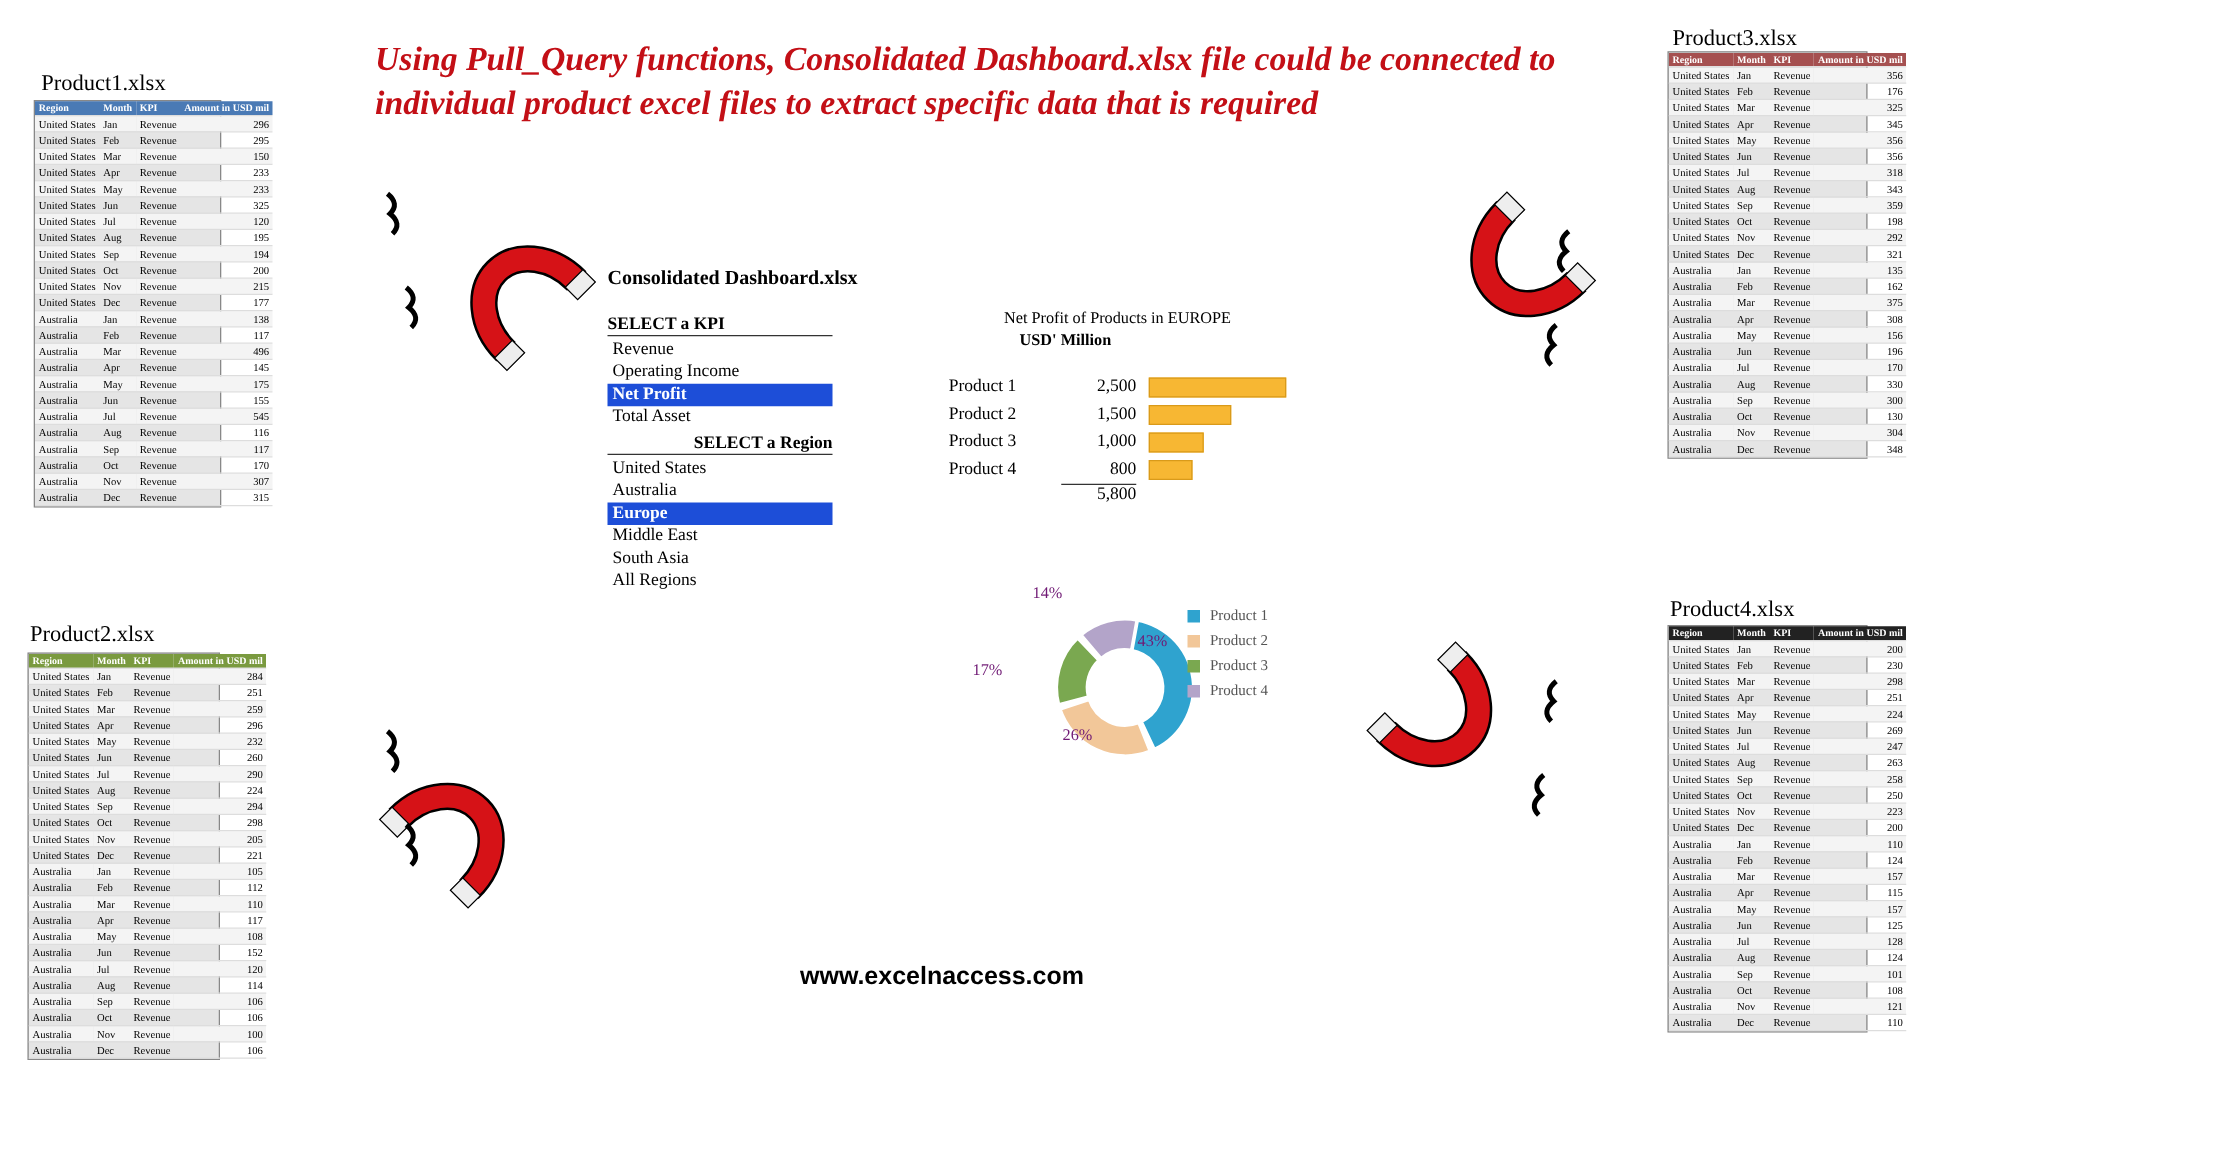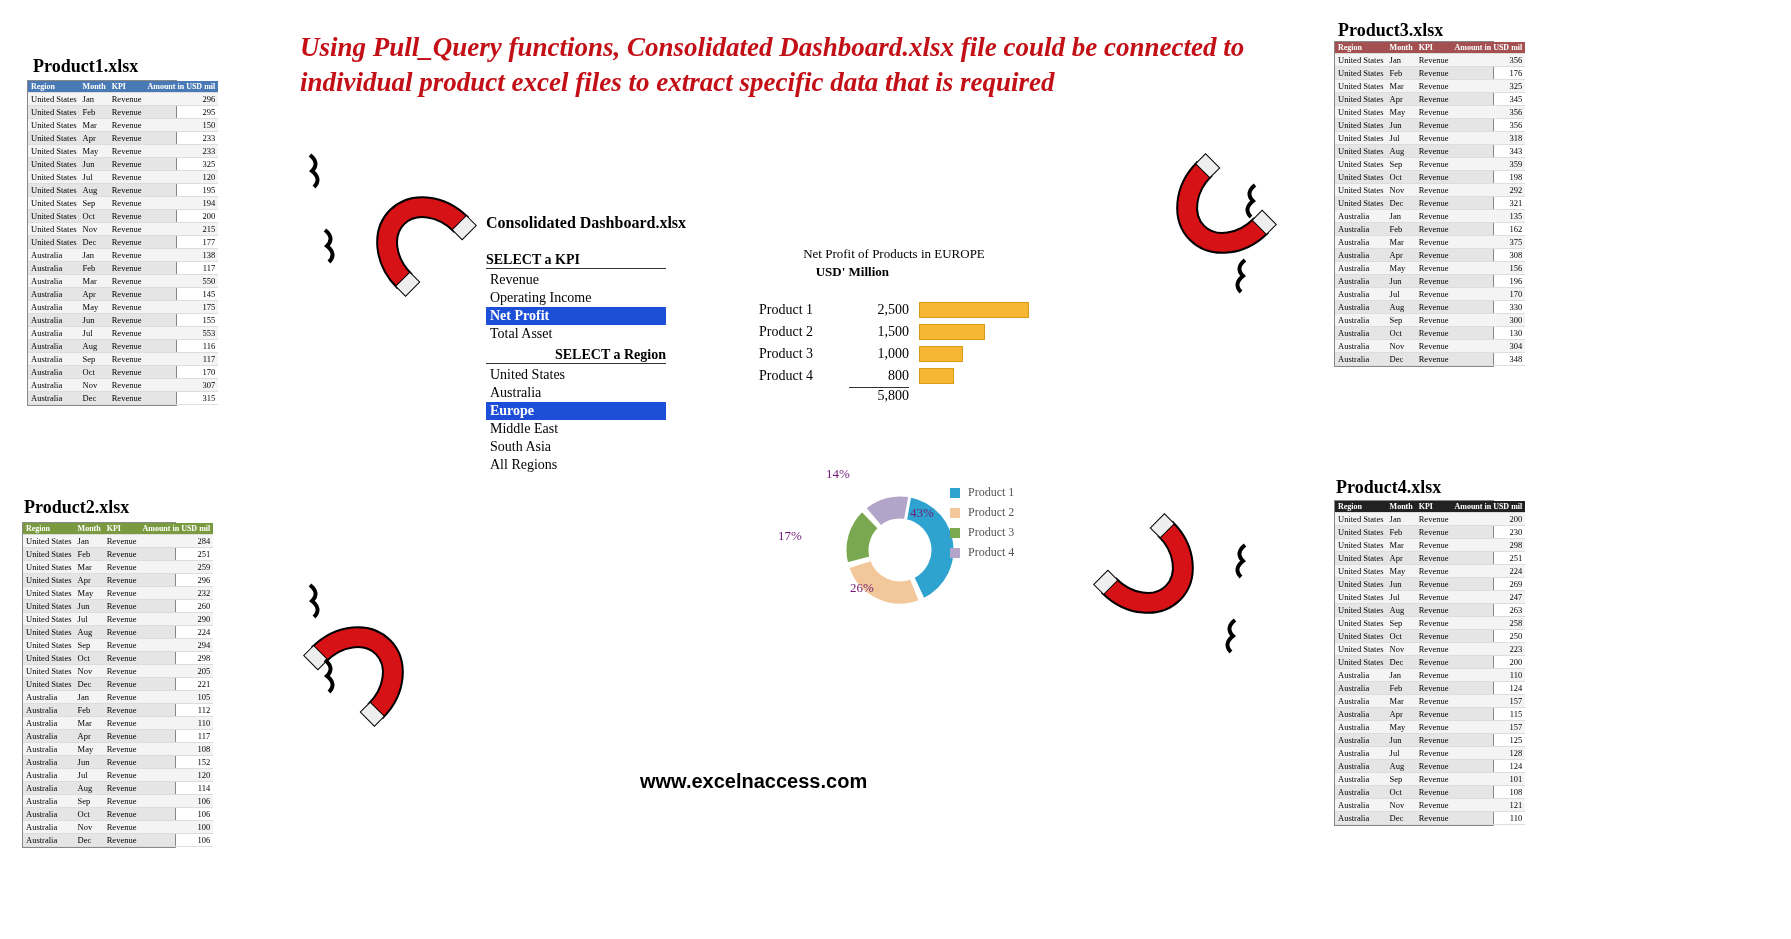--- a/index.html
+++ b/index.html
@@ -19,21 +19,21 @@
     left: 300px;
     width: 1000px;
     font-size: 27px;
     font-weight: bold;
     font-style: italic;
     color: #c30f16;
     line-height: 1.3;
   }
   .file-label {
     position: absolute;
-    font-weight: bold;
+    font-weight: normal;
     font-size: 18px;
     color: #000;
   }
   .mini-sheet {
     position: absolute;
     border: 1px solid #888;
     font-size: 9px;
     background: #e5e5e5;
     filter: blur(0.3px);
   }
@@ -245,21 +245,21 @@
         <tr>
           <td>Australia</td>
           <td>Feb</td>
           <td>Revenue</td>
           <td>117</td>
         </tr>
         <tr>
           <td>Australia</td>
           <td>Mar</td>
           <td>Revenue</td>
-          <td>550</td>
+          <td>496</td>
         </tr>
         <tr>
           <td>Australia</td>
           <td>Apr</td>
           <td>Revenue</td>
           <td>145</td>
         </tr>
         <tr>
           <td>Australia</td>
           <td>May</td>
@@ -269,21 +269,21 @@
         <tr>
           <td>Australia</td>
           <td>Jun</td>
           <td>Revenue</td>
           <td>155</td>
         </tr>
         <tr>
           <td>Australia</td>
           <td>Jul</td>
           <td>Revenue</td>
-          <td>553</td>
+          <td>545</td>
         </tr>
         <tr>
           <td>Australia</td>
           <td>Aug</td>
           <td>Revenue</td>
           <td>116</td>
         </tr>
         <tr>
           <td>Australia</td>
           <td>Sep</td>

